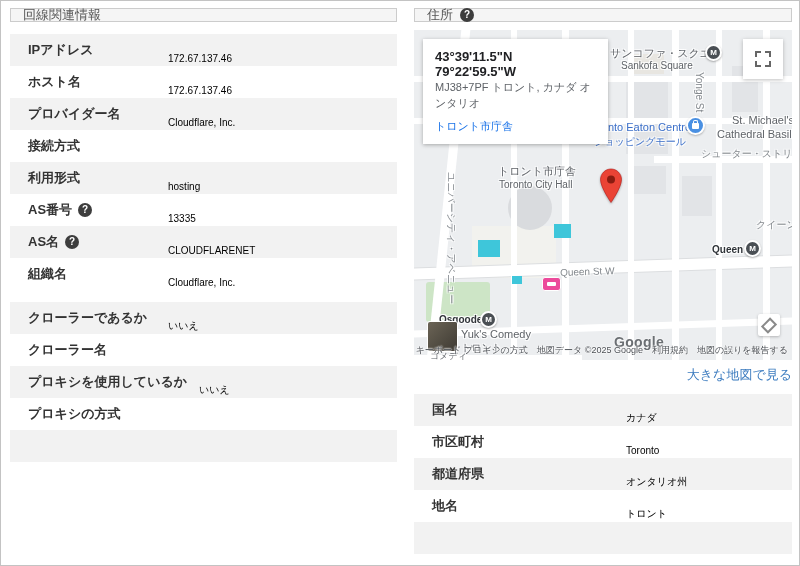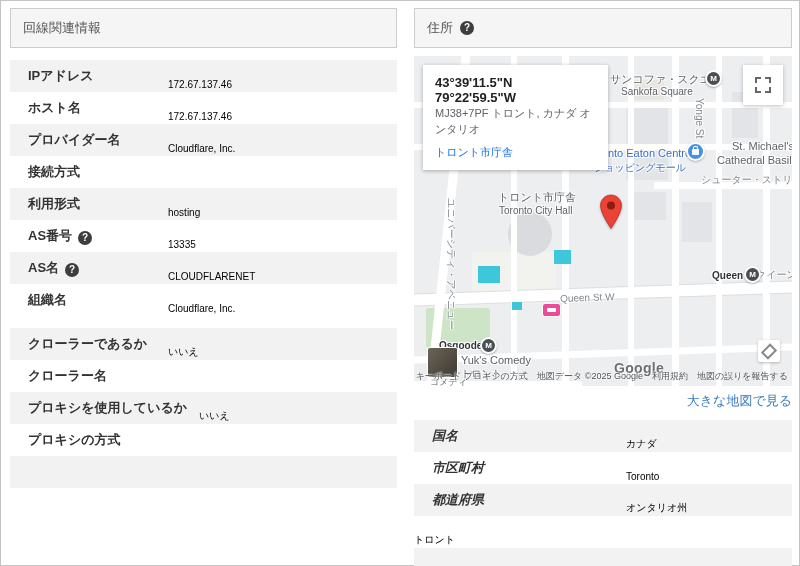--- a/index.html
+++ b/index.html
@@ -6,34 +6,34 @@
   body{
     width:800px;height:566px;position:relative;background:#fff;
     font-family:"Liberation Sans","DejaVu Sans",sans-serif;color:#333;
   }
   .page{position:absolute;inset:0;box-shadow:inset 0 0 0 1px #c3c3c3;overflow:hidden;}
   .col{position:absolute;top:8px;}
   .col-left{left:10px;width:387px;}
   .col-right{left:414px;width:378px;}
 
   .panel-header{
-    height:40px;box-sizing:border-box;border:1px solid #ccc;background:#f5f5f5;
+    height:14px;box-sizing:border-box;border:1px solid #ccc;background:#f5f5f5;
     padding:0 12px;font-size:13px;color:#555;display:flex;align-items:center;gap:7px;
   }
   .gap-second{margin-top:62px;}
 
   .tbl{margin-top:12px;}
   .trow{display:flex;align-items:center;height:32px;box-sizing:border-box;}
   .trow:nth-child(odd){background:#f2f2f2;}
   .tlabel{
     min-width:158px;box-sizing:border-box;padding:0 12px 0 18px;
     font-weight:bold;font-size:13px;color:#333;white-space:nowrap;
-    display:flex;align-items:flex-end;gap:6px;
-  }
-  .col-right .tlabel{min-width:212px;font-style:italic;}
+    display:flex;align-items:center;gap:6px;
+  }
+  .col-right .tlabel{min-width:212px;}
   .tvalue{font-size:10px;color:#000000;white-space:nowrap;margin-top:16px;}
 
   .help{
     width:14px;height:14px;border-radius:50%;background:#3d3d3d;color:#fff;
     font-size:10px;font-weight:bold;display:inline-flex;align-items:center;
     justify-content:center;flex:0 0 auto;line-height:1;
   }
 
   
   .map{position:relative;margin-top:8px;width:100%;height:330px;background:#eceef0;overflow:hidden;}
@@ -247,21 +247,21 @@
           <span class="maplabel poi" style="left: 318px; top: 84px;">St. Michael's</span>
           <span class="maplabel poi" style="left: 303px; top: 98px;">Cathedral Basilica</span>
           <span class="maplabel shop" style="left: 155px; top: 91px;">CF Toronto Eaton Centre</span>
           <span class="maplabel shop sub" style="left: 180px; top: 105px;">ショッピングモール</span>
           <span class="maplabel poi" style="left: 84px; top: 134px;">トロント市庁舎</span>
           <span class="maplabel sub" style="left: 85px; top: 149px;">Toronto City Hall</span>
           <span class="maplabel roadlbl vert" style="left: 30px; top: 142px;">ユニバーシティ・アベニュー</span>
           <span class="maplabel roadlbl vert" style="left: 280px; top: 42px;">Yonge St</span>
           <span class="maplabel roadlbl" style="left: 287px; top: 117px;">シューター・ストリート</span>
           <span class="maplabel roadlbl" style="left: 146px; top: 236px; transform: rotate(-2deg);">Queen St W</span>
-          <span class="maplabel roadlbl" style="left: 342px; top: 212px;">クイーン</span>
+          <span class="maplabel roadlbl" style="left: 342px; top: 188px;">クイーン</span>
           <span class="maplabel station" style="left: 25px; top: 284px;">Osgoode</span>
           <span class="maplabel station" style="left: 298px; top: 214px;">Queen</span>
           <span class="maplabel poi" style="left: 47px; top: 298px;">Yuk's Comedy</span>
           <span class="maplabel sub" style="left: 47px; top: 311px;">トロント</span>
           <span class="maplabel tinylbl" style="left: 16px; top: 320px;">コメディ</span>
         </div>
 
       <div class="mbadge" style="left:66px;top:281px;">M</div>
       <div class="mbadge" style="left:330px;top:210px;">M</div>
       <div class="mbadge" style="left:291px;top:14px;">M</div>
@@ -319,19 +319,22 @@
           </div>
           <div class="tvalue">Toronto</div>
         </div>
         <div class="trow">
           <div class="tlabel">
             <span>都道府県</span>
           </div>
           <div class="tvalue">オンタリオ州</div>
         </div>
         <div class="trow">
+          <div class="tlabel">
+            <span>地名</span>
+          </div>
           <div class="tvalue">トロント</div>
         </div>
         <div class="trow"></div>
       </div>
   </div>
 
 </div>
 
 </body></html>

